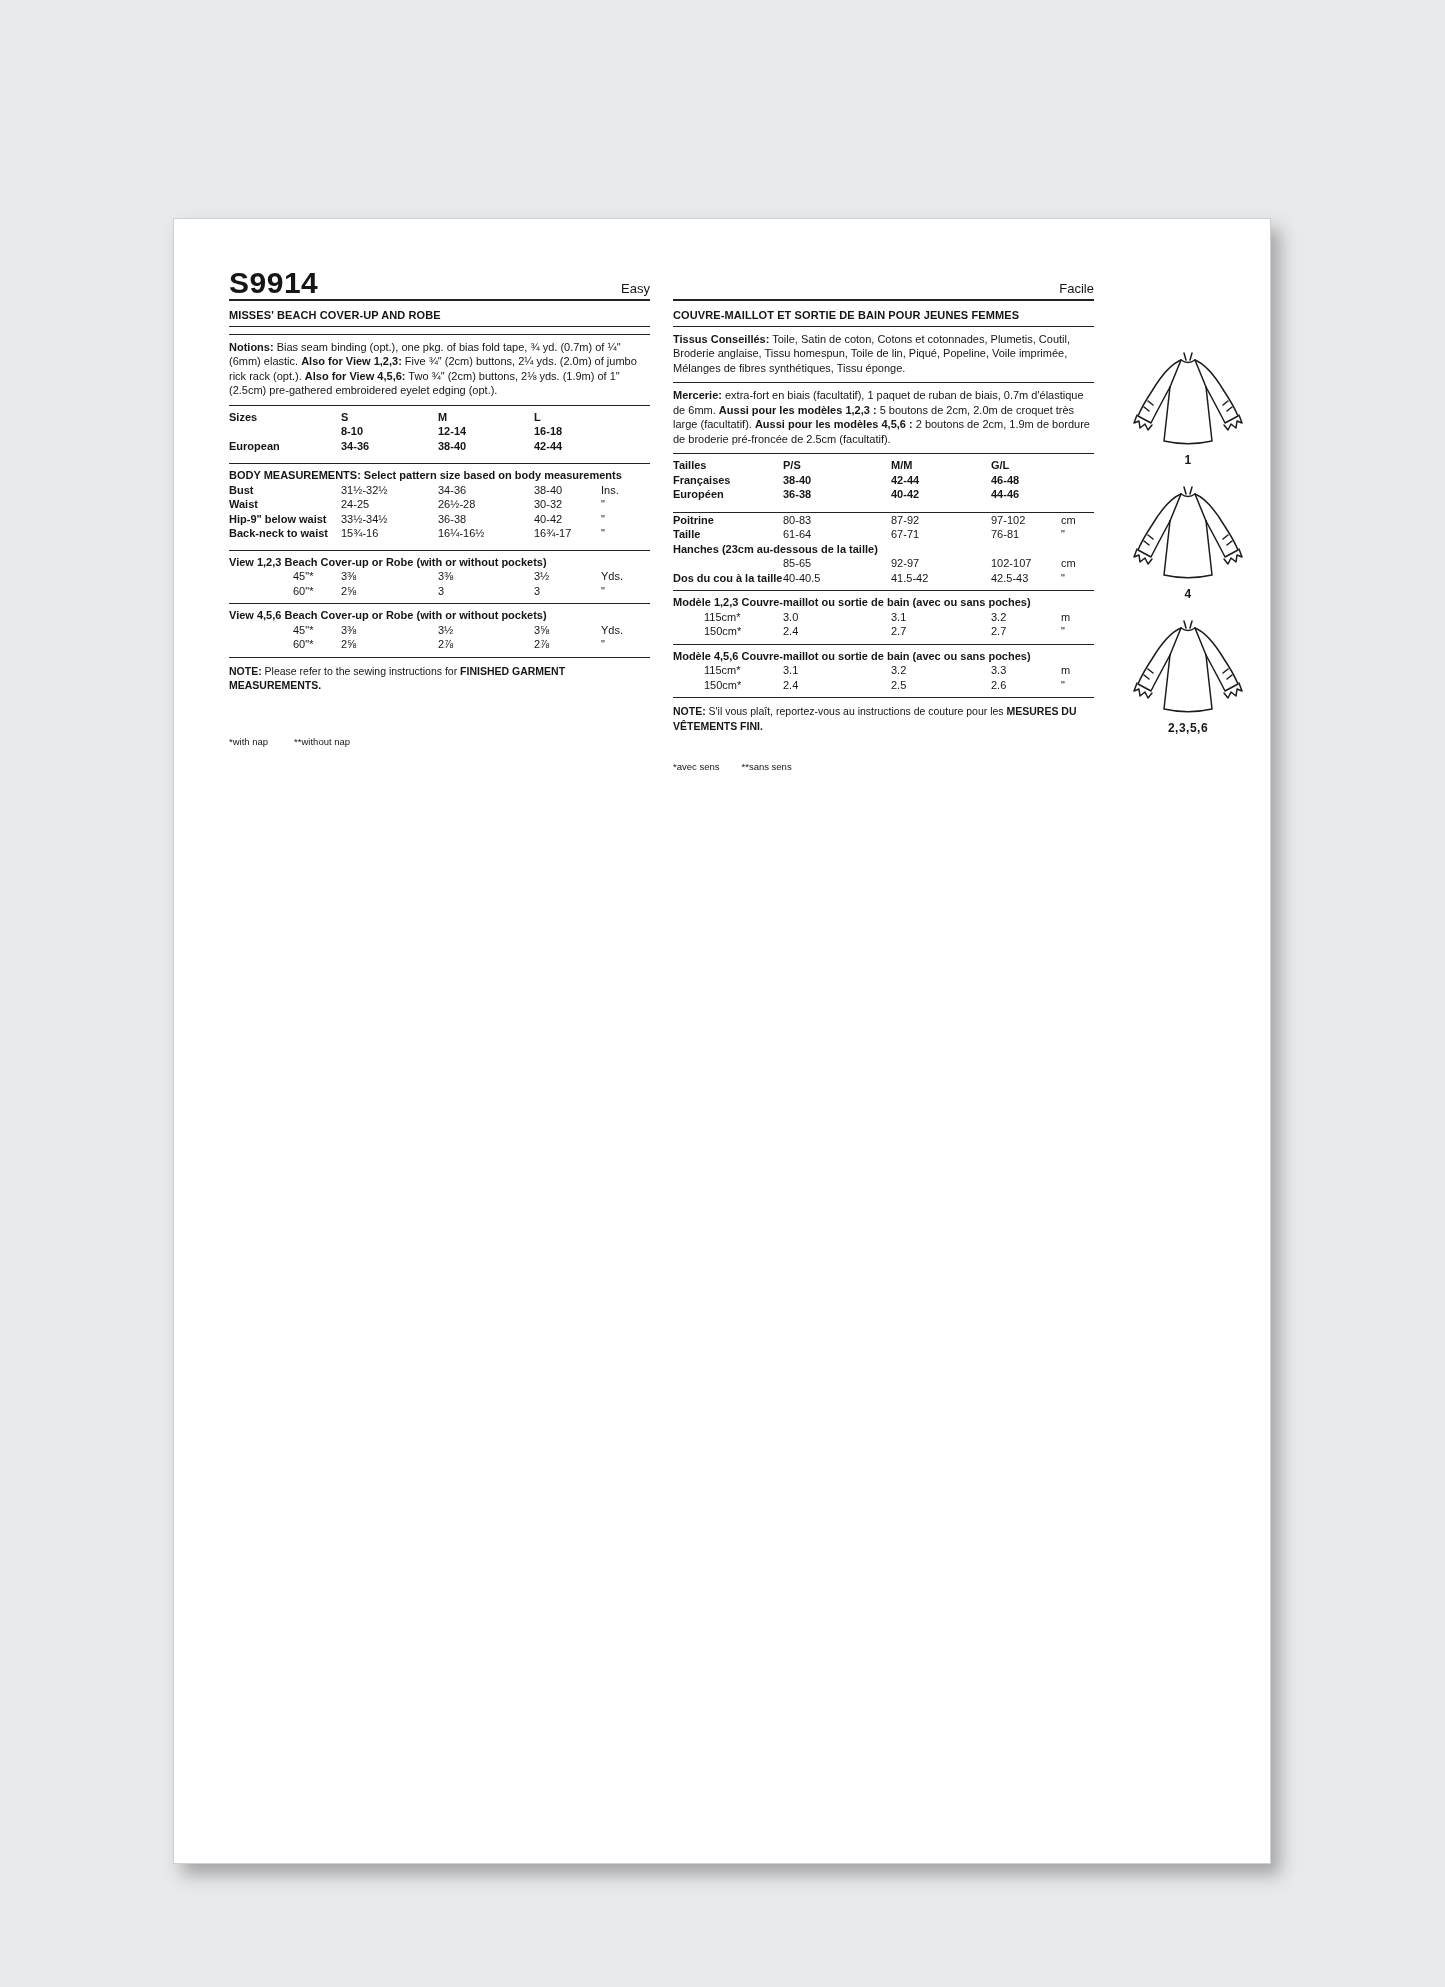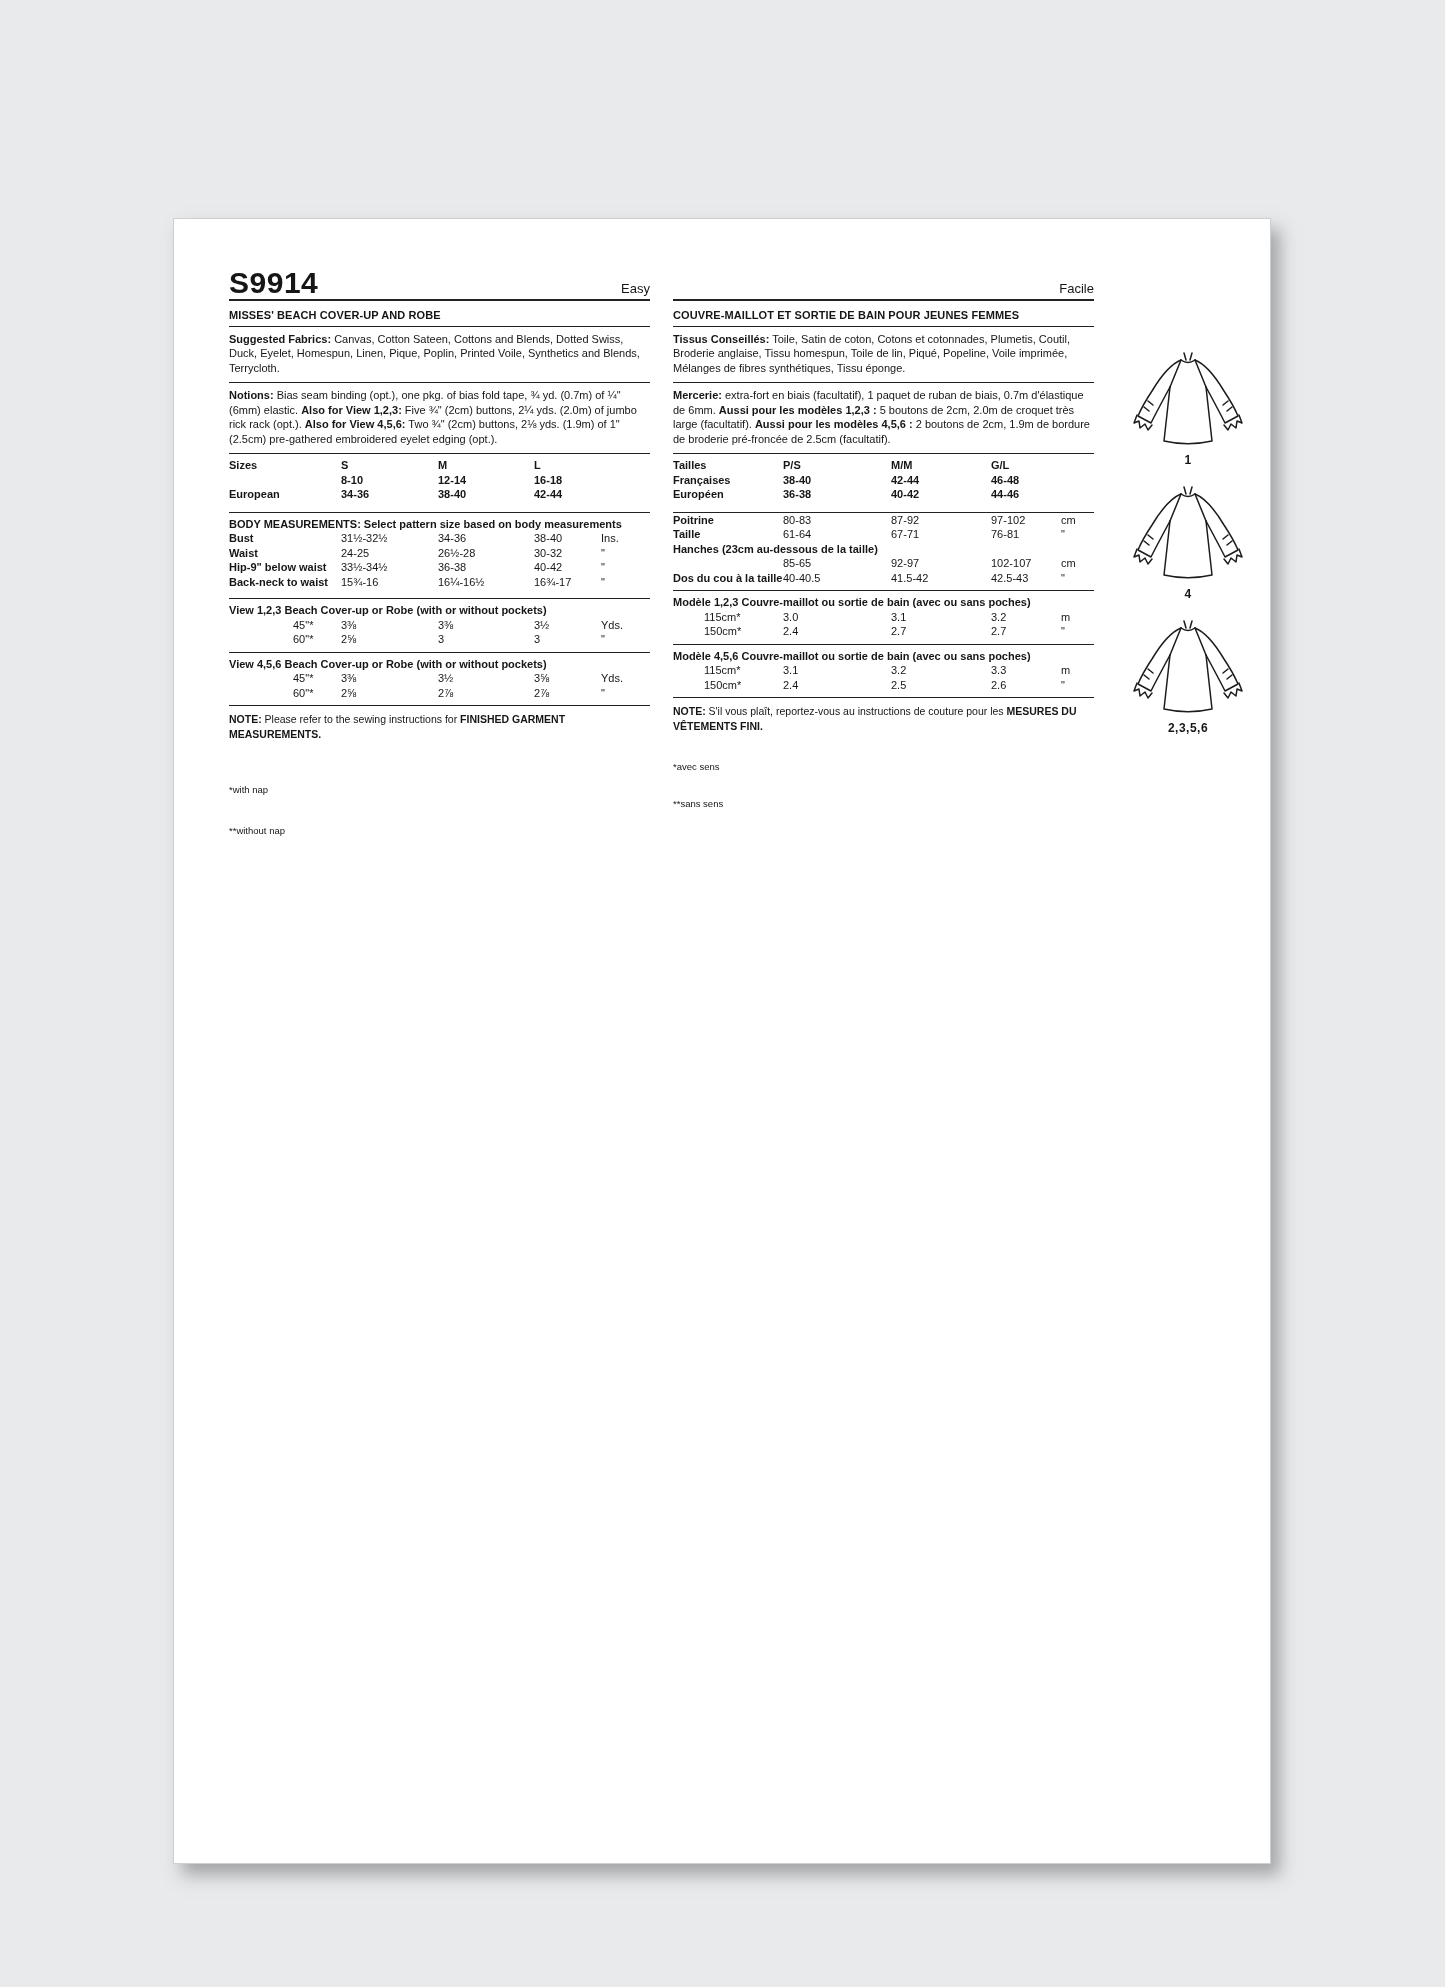--- a/index.html
+++ b/index.html
@@ -31,21 +31,21 @@
   .fr .trow{grid-template-columns:110px 108px 100px 70px 1fr;}
   .trow .label{font-weight:bold;}
   .trow.indent .label{font-weight:normal;padding-left:64px;}
   .fr .trow.indent .label{padding-left:31px;}
   .trow.spanrow{display:block;font-weight:bold;}
   .allbold .trow span{font-weight:bold;}
   .tbl-header{font-weight:bold;margin-top:4px;}
   .yard-heading{font-weight:bold;margin-top:4px;}
   .note{font-size:10.5px;margin-top:6px;}
   .note b{font-weight:bold;}
-  .footnotes{display:flex;gap:26px;font-size:9.5px;margin-top:42px;flex-direction:column;}
+  .footnotes{display:flex;gap:26px;font-size:9.5px;margin-top:42px;}
   .fr .footnotes{margin-top:27px;gap:22px;}
   .figures{position:absolute;left:938px;top:130px;width:152px;text-align:center;}
   .figure{margin-bottom:16px;}
   .figure svg{display:block;margin:0 auto;}
   .figure-label{font-size:12px;font-weight:bold;margin-top:4px;letter-spacing:0.5px;}
 </style>
 </head>
 <body>
 
 <div class="sheet">
@@ -68,21 +68,20 @@
   </svg>
 
   <div class="col en">
     <div class="code-row">
       <span class="pattern-code">S9914</span>
       <span class="difficulty">Easy</span>
     </div>
     <hr class="rule">
     <div class="doc-title">MISSES' BEACH COVER-UP AND ROBE</div>
     <hr class="rule thin">
-    <div class="para"><b>Suggested Fabrics:</b><span> Canvas, Cotton Sateen, Cottons and Blends, Dotted Swiss, Duck, Eyelet, Homespun, Linen, Pique, Poplin, Printed Voile, Synthetics and Blends, Terrycloth.</span></div>
     <hr class="rule thin" style="margin-top:7px">
     <div class="para"><b>Notions:</b><span> Bias seam binding (opt.), one pkg. of bias fold tape, ¾ yd. (0.7m) of ¼" (6mm) elastic. </span><b>Also for View 1,2,3:</b><span> Five ¾" (2cm) buttons, 2¼ yds. (2.0m) of jumbo rick rack (opt.). </span><b>Also for View 4,5,6:</b><span> Two ¾" (2cm) buttons, 2⅛ yds. (1.9m) of 1" (2.5cm) pre-gathered embroidered eyelet edging (opt.).</span></div>
     <hr class="rule thin" style="margin-top:7px">
     <div class="tbl allbold">
         <div class="trow">
           <span class="label">Sizes</span>
           <span class="cell">S</span>
           <span class="cell">M</span>
           <span class="cell">L</span>
           <span class="cell"></span>

